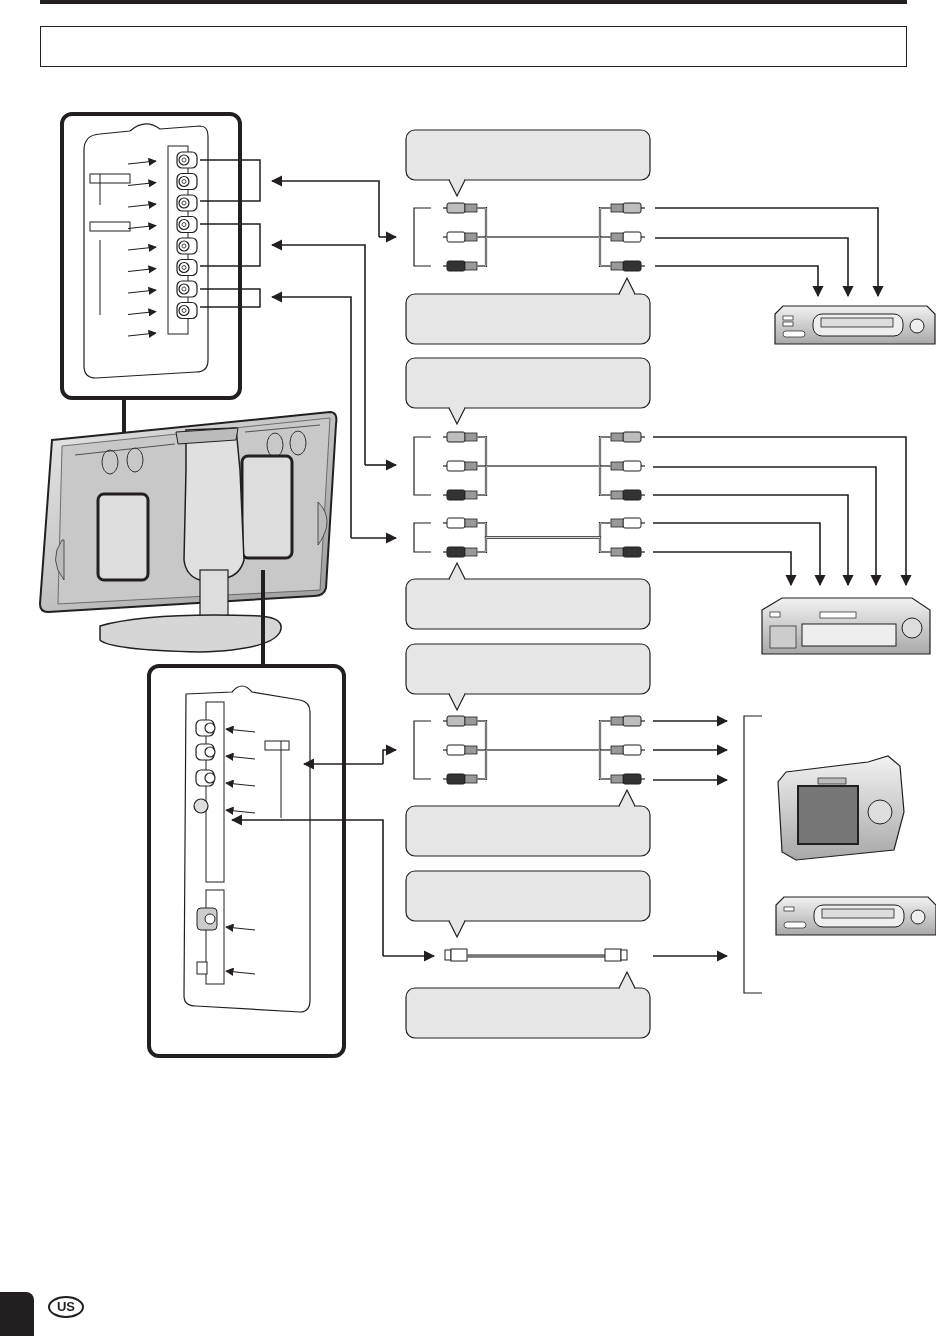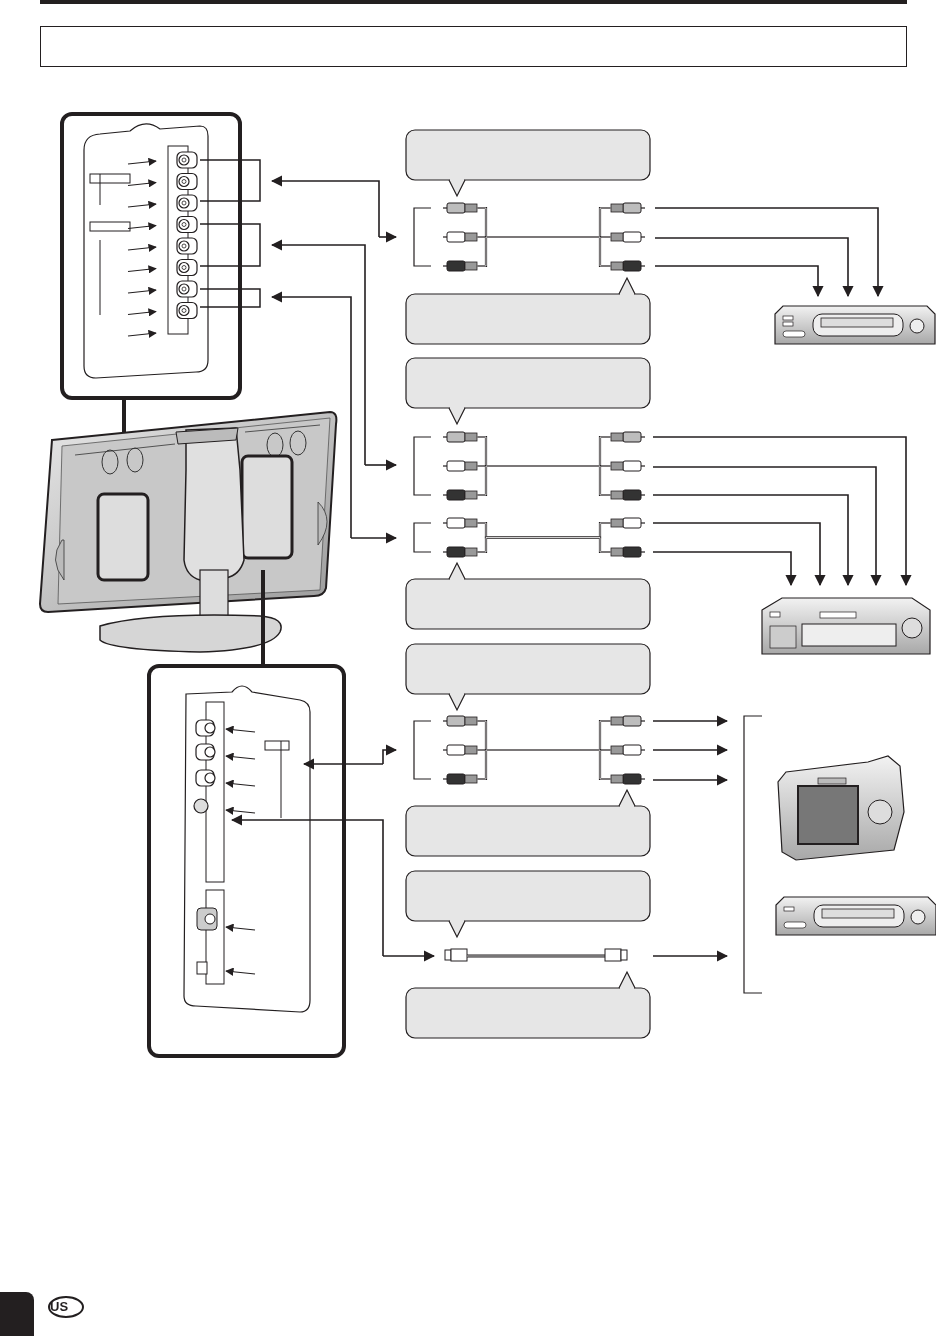--- a/index.html
+++ b/index.html
@@ -6,21 +6,21 @@
   body { width: 936px; height: 1336px; position: relative; overflow: hidden;
          font-family: "Liberation Sans", sans-serif; }
   .topbar { position: absolute; left: 40px; top: 0; width: 867px; height: 4px; background: #231f20; }
   .titlebox { position: absolute; left: 40px; top: 26px; width: 865px; height: 39px;
               border: 1.5px solid #231f20; background: #fff; }
   svg#diagram { position: absolute; left: 0; top: 0; }
   .page-tab { position: absolute; left: 0; top: 1292px; width: 34px; height: 44px;
               background: #231f20; border-top-right-radius: 8px; }
   .region-badge { position: absolute; left: 48px; top: 1296px; width: 32px; height: 18px;
                   border: 2px solid #231f20; border-radius: 50%; font-weight: bold;
-                  font-size: 13px; line-height: 18px; color: #231f20; }
+                  font-size: 13px; line-height: 18px; text-align: center; color: #231f20; }
 </style>
 </head>
 <body>
 
 <div class="topbar"></div>
 <div class="titlebox"></div>
 
 <svg id="diagram" width="936" height="1336" viewBox="0 0 936 1336">
   <defs>
     <marker id="arr" viewBox="0 0 10 10" refX="9" refY="5" markerWidth="7" markerHeight="7" orient="auto">

